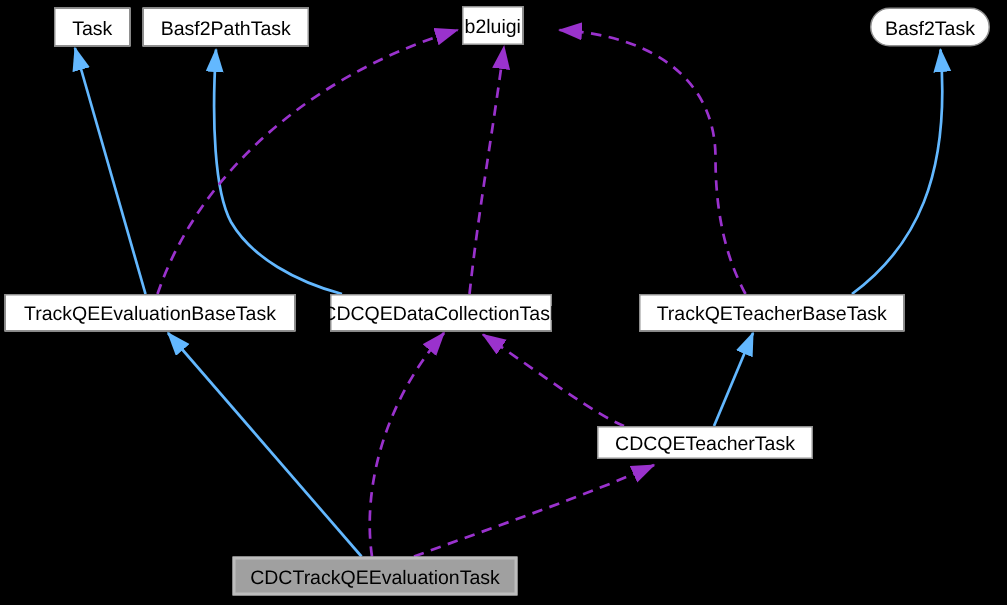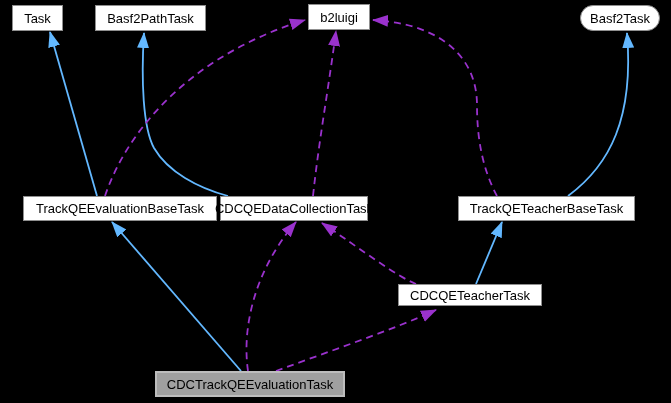--- a/index.html
+++ b/index.html
@@ -73,45 +73,45 @@
     <path class="edge-inherit" marker-end="url(#ah-blue)" d="M 241,371 L 112,222"></path>
 
     <path class="edge-usage" marker-end="url(#ah-purple)" d="M 105,196 C 130,122 200,52 305,20"></path>
     <path class="edge-usage" marker-end="url(#ah-purple)" d="M 313,196 C 319,140 329,85 336,31"></path>
     <path class="edge-usage" marker-end="url(#ah-purple)" d="M 497,196 C 483,170 477,140 477,105 C 477,58 442,24 373,20"></path>
     <path class="edge-usage" marker-end="url(#ah-purple)" d="M 248,371 C 242,330 253,272 296,222"></path>
     <path class="edge-usage" marker-end="url(#ah-purple)" d="M 416,284 C 396,276 362,250 322,223"></path>
     <path class="edge-usage" marker-end="url(#ah-purple)" d="M 276,371 C 330,351 392,330 436,310"></path>
   </svg>
 
-  <div class="node" style="left:12px; top:5px; width:51px; height:26px;">
+  <div class="node" style="left:36px; top:5px; width:51px; height:26px;">
     <span>Task</span>
   </div>
 
   <div class="node" style="left:95px; top:5px; width:111px; height:26px;justify-content:center;">
     <span>Basf2PathTask</span>
   </div>
 
-  <div class="node" style="left:308px; top:4px; width:62px; height:26px;">
+  <div class="node" style="left:308px; top:4px; width:41px; height:26px;">
     <span>b2luigi</span>
   </div>
 
   <div class="node" style="left:580px; top:5px; width:80px; height:26px;border-radius:13px;">
     <span>Basf2Task</span>
   </div>
 
-  <div class="node" style="left:3px; top:196px; width:194px; height:25px;margin-left:20px;">
+  <div class="node" style="left:3px; top:196px; width:194px; height:25px;">
     <span>TrackQEEvaluationBaseTask</span>
   </div>
 
   <div class="node" style="left:220px; top:196px; width:148px; height:25px;">
     <span>CDCQEDataCollectionTask</span>
   </div>
 
-  <div class="node" style="left:426px; top:196px; width:177px; height:25px;margin-left:32px;">
+  <div class="node" style="left:426px; top:196px; width:177px; height:25px;">
     <span>TrackQETeacherBaseTask</span>
   </div>
 
   <div class="node" style="left:398px; top:284px; width:144px; height:22px;">
     <span>CDCQETeacherTask</span>
   </div>
 
   <div class="node current" style="left:155px; top:371px; width:190px; height:26px;">
     <span>CDCTrackQEEvaluationTask</span>
   </div>

